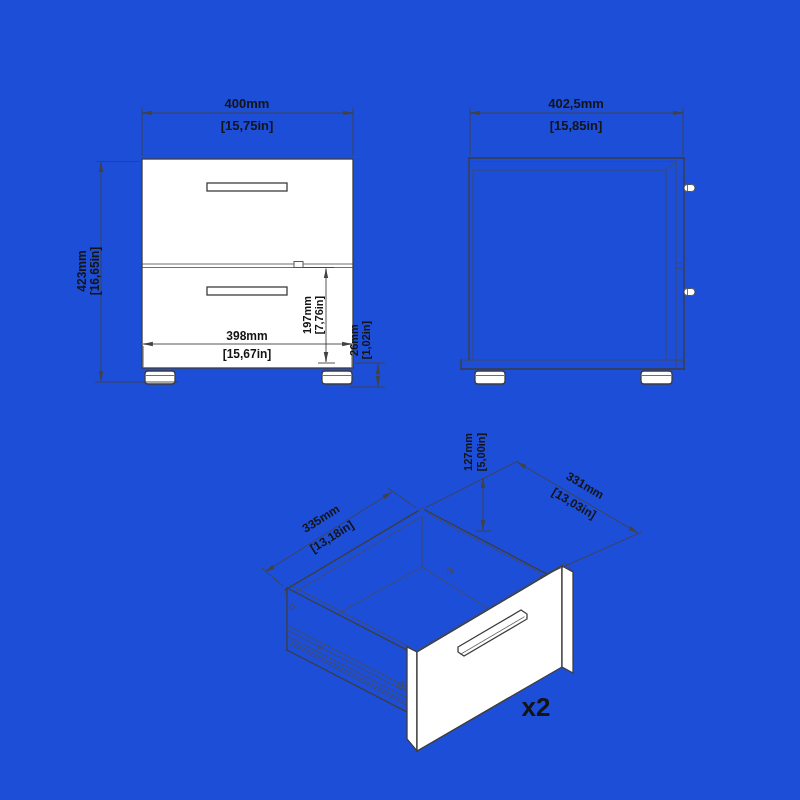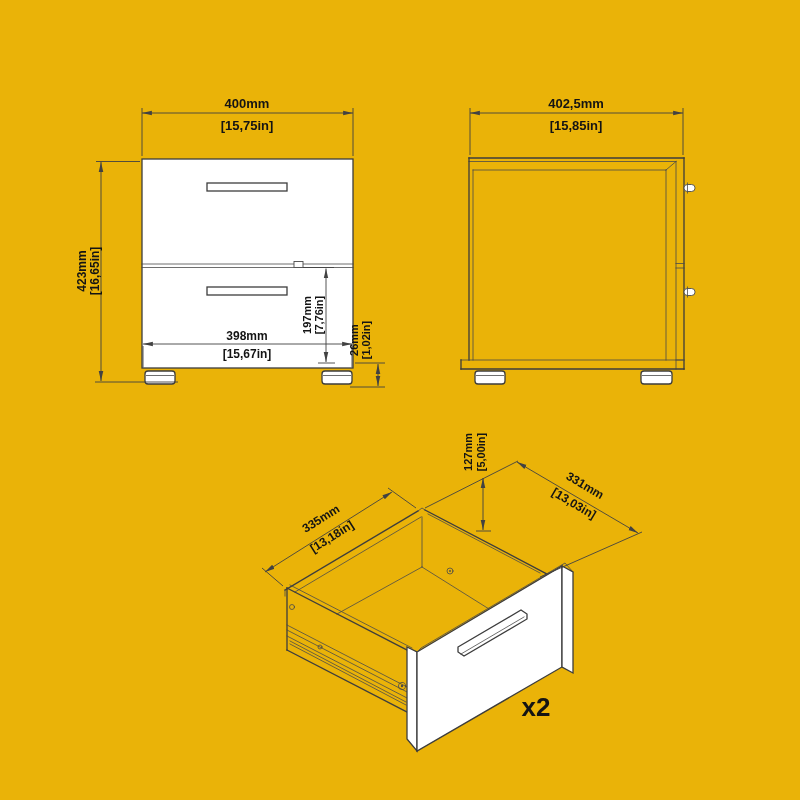--- a/index.html
+++ b/index.html
@@ -1,16 +1,16 @@
 <!DOCTYPE html>
 <html><head>
 <meta charset="utf-8">
 <style>
   html,body{margin:0;padding:0;background:#fff;}
-  .stage{position:relative;width:800px;height:800px;background:#eab308;overflow:hidden;
+  .stage{position:relative;width:800px;height:800px;background:#1d4ed8;overflow:hidden;
          font-family:"Liberation Sans",sans-serif;}
   svg{display:block}
   .of{fill:#ffffff;stroke:#3d3d3d;stroke-width:1.3;}
   .ol{fill:none;stroke:#3d3d3d;stroke-width:1.3;stroke-linecap:square;}
   .tl{fill:none;stroke:#4a4a4a;stroke-width:0.8;stroke-linecap:square;}
   .tf{fill:#ffffff;stroke:#4a4a4a;stroke-width:0.9;}
   .dl{fill:none;stroke:#424242;stroke-width:0.9;}
   .xt{fill:none;stroke:#424242;stroke-width:0.9;}
   .dt{font-weight:bold;fill:#141414;font-size:12px;text-anchor:middle;}
   .dt-lg{font-size:13px;}

